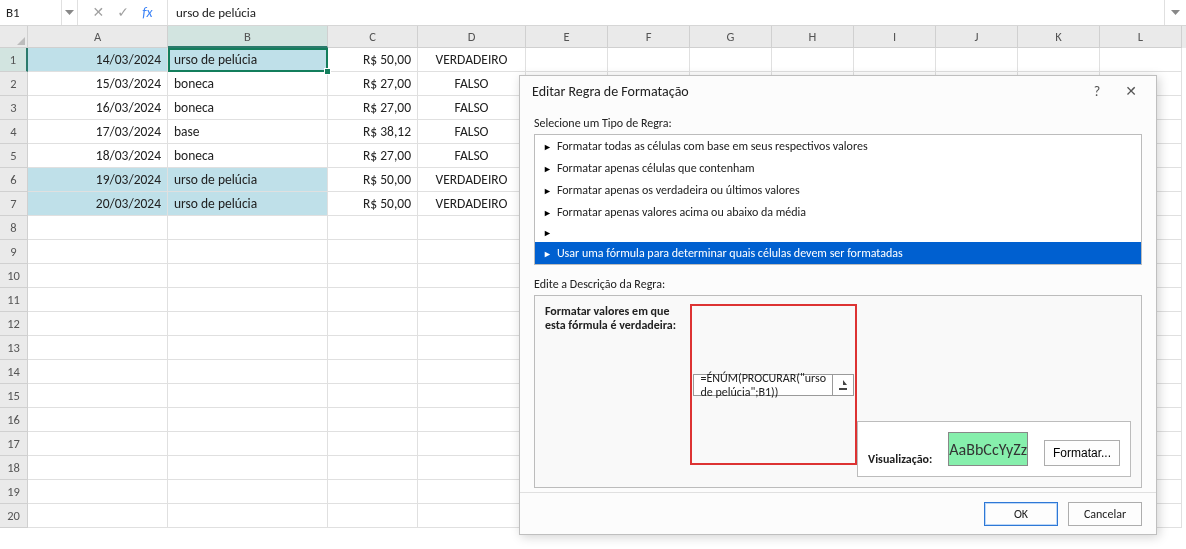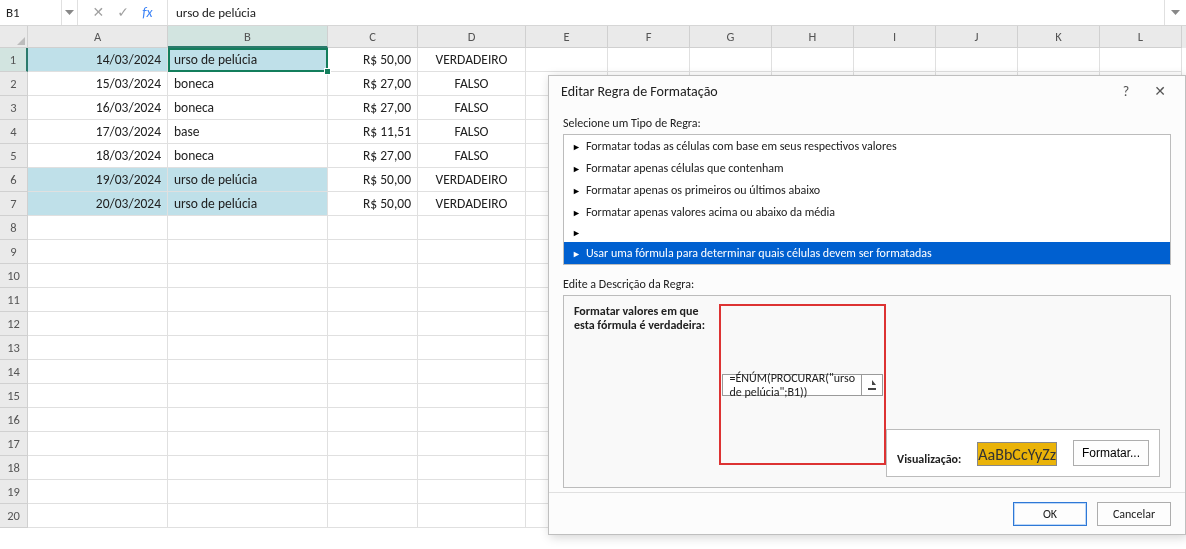--- a/index.html
+++ b/index.html
@@ -136,21 +136,21 @@
     .active-handle {
       position: absolute;
       width: 7px; height: 7px;
       background: #137e5c;
       border: 1px solid #fff;
     }
 
     
     .dialog {
       position: absolute;
-      left: 548px;
+      left: 519px;
       top: 75px;
       width: 638px;
       height: 460px;
       background: #fcfcfc;
       border: 1px solid #bfbfbf;
       box-shadow: 2px 2px 10px rgba(0,0,0,0.18);
       display: flex;
       flex-direction: column;
       font-size: 12px;
     }
@@ -232,22 +232,22 @@
       background: #fff;
       padding: 10px;
       display: flex;
       align-items: flex-end;
       gap: 16px;
       margin-top:auto;
     }
     .preview-label { font-weight: bold; font-size: 12px; }
     .preview-sample {
       flex: 1;
-      height: 24px;
-      background: #eab308;
+      height: 34px;
+      background: #86efac;
       border: 1px solid #888;
       display: flex;
       align-items: center;
       justify-content: center;
       font-size: 16px;
       color: #333;
     }
     .format-btn {
       height: 26px;
       padding: 0 8px;
@@ -398,21 +398,21 @@
           <div class="cell wDef"></div>
           <div class="cell wDef"></div>
           <div class="cell wDef"></div>
           <div class="cell wDef"></div>
           <div class="cell wDef"></div>
           <div class="cell wDef"></div>
         </div>
         <div class="row">
           <div class="cell wA c-right">17/03/2024</div>
           <div class="cell wB">base</div>
-          <div class="cell wC c-right">R$ 11,51</div>
+          <div class="cell wC c-right">R$ 38,12</div>
           <div class="cell wD c-center">FALSO</div>
           <div class="cell wDef"></div>
           <div class="cell wDef"></div>
           <div class="cell wDef"></div>
           <div class="cell wDef"></div>
           <div class="cell wDef"></div>
           <div class="cell wDef"></div>
           <div class="cell wDef"></div>
           <div class="cell wDef"></div>
         </div>
@@ -658,21 +658,21 @@
         <div class="rule-item">
           <span class="arrow">►</span>
           <span>Formatar todas as células com base em seus respectivos valores</span>
         </div>
         <div class="rule-item">
           <span class="arrow">►</span>
           <span>Formatar apenas células que contenham</span>
         </div>
         <div class="rule-item">
           <span class="arrow">►</span>
-          <span>Formatar apenas os primeiros ou últimos abaixo</span>
+          <span>Formatar apenas os verdadeira ou últimos valores</span>
         </div>
         <div class="rule-item">
           <span class="arrow">►</span>
           <span>Formatar apenas valores acima ou abaixo da média</span>
         </div>
         <div class="rule-item">
           <span class="arrow">►</span>
         </div>
         <div class="rule-item selected">
           <span class="arrow">►</span>

